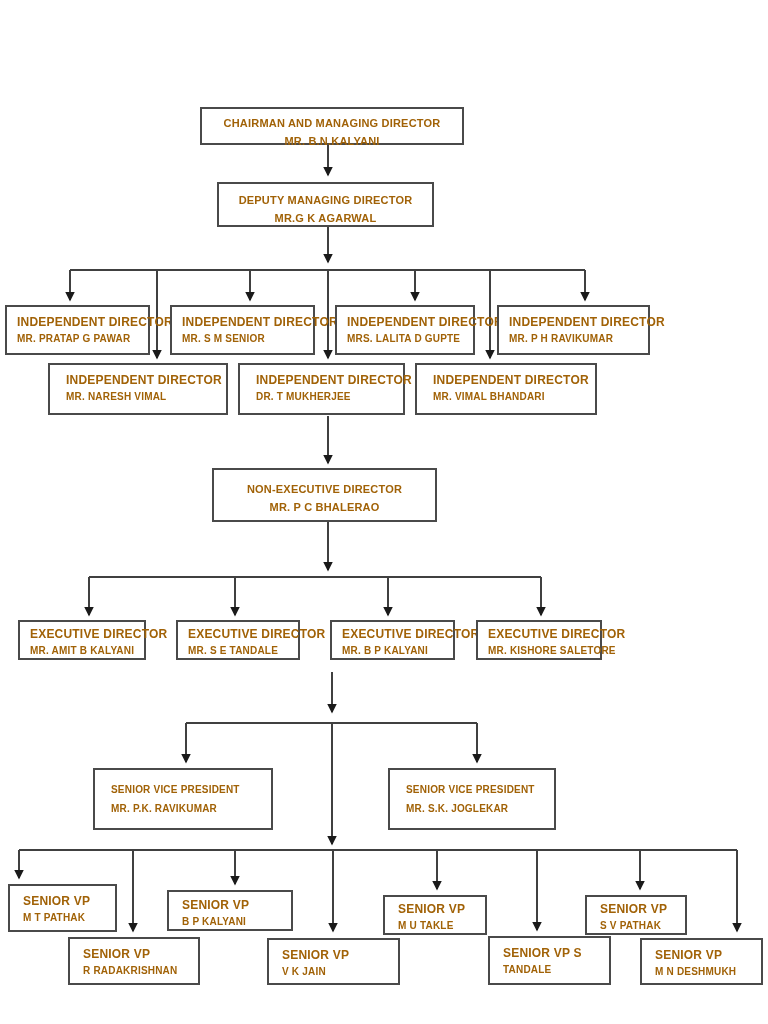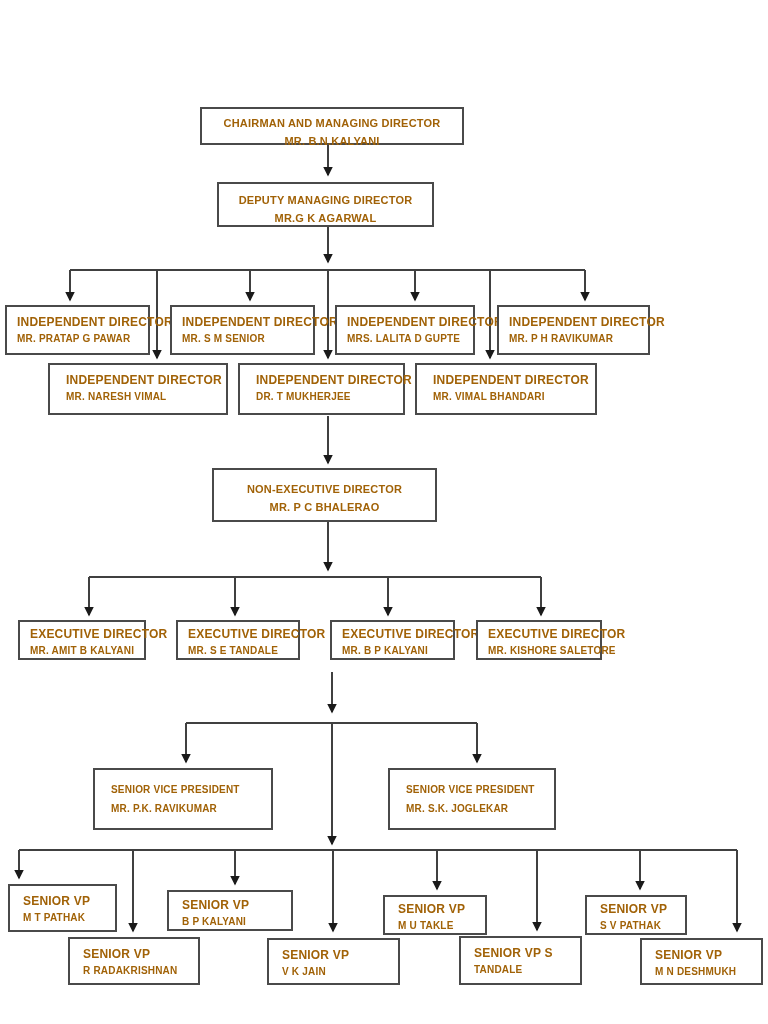--- a/index.html
+++ b/index.html
@@ -189,21 +189,21 @@
   </div>
 
   <div class="node sm" style="left:68px; top:937px; width:132px; height:48px; padding-left:13px;">
     <div class="t">SENIOR VP</div>
     <div class="n">R RADAKRISHNAN</div>
   </div>
   <div class="node sm" style="left:267px; top:938px; width:133px; height:47px; padding-left:13px;">
     <div class="t">SENIOR VP</div>
     <div class="n">V K JAIN</div>
   </div>
-  <div class="node sm" style="left:459px; top:936px; width:123px; height:49px; padding-left:13px;">
+  <div class="node sm" style="left:488px; top:936px; width:123px; height:49px; padding-left:13px;">
     <div class="t">SENIOR VP S</div>
     <div class="n">TANDALE</div>
   </div>
   <div class="node sm" style="left:640px; top:938px; width:123px; height:47px; padding-left:13px;">
     <div class="t">SENIOR VP</div>
     <div class="n">M N DESHMUKH</div>
   </div>
 
 </div>
 

